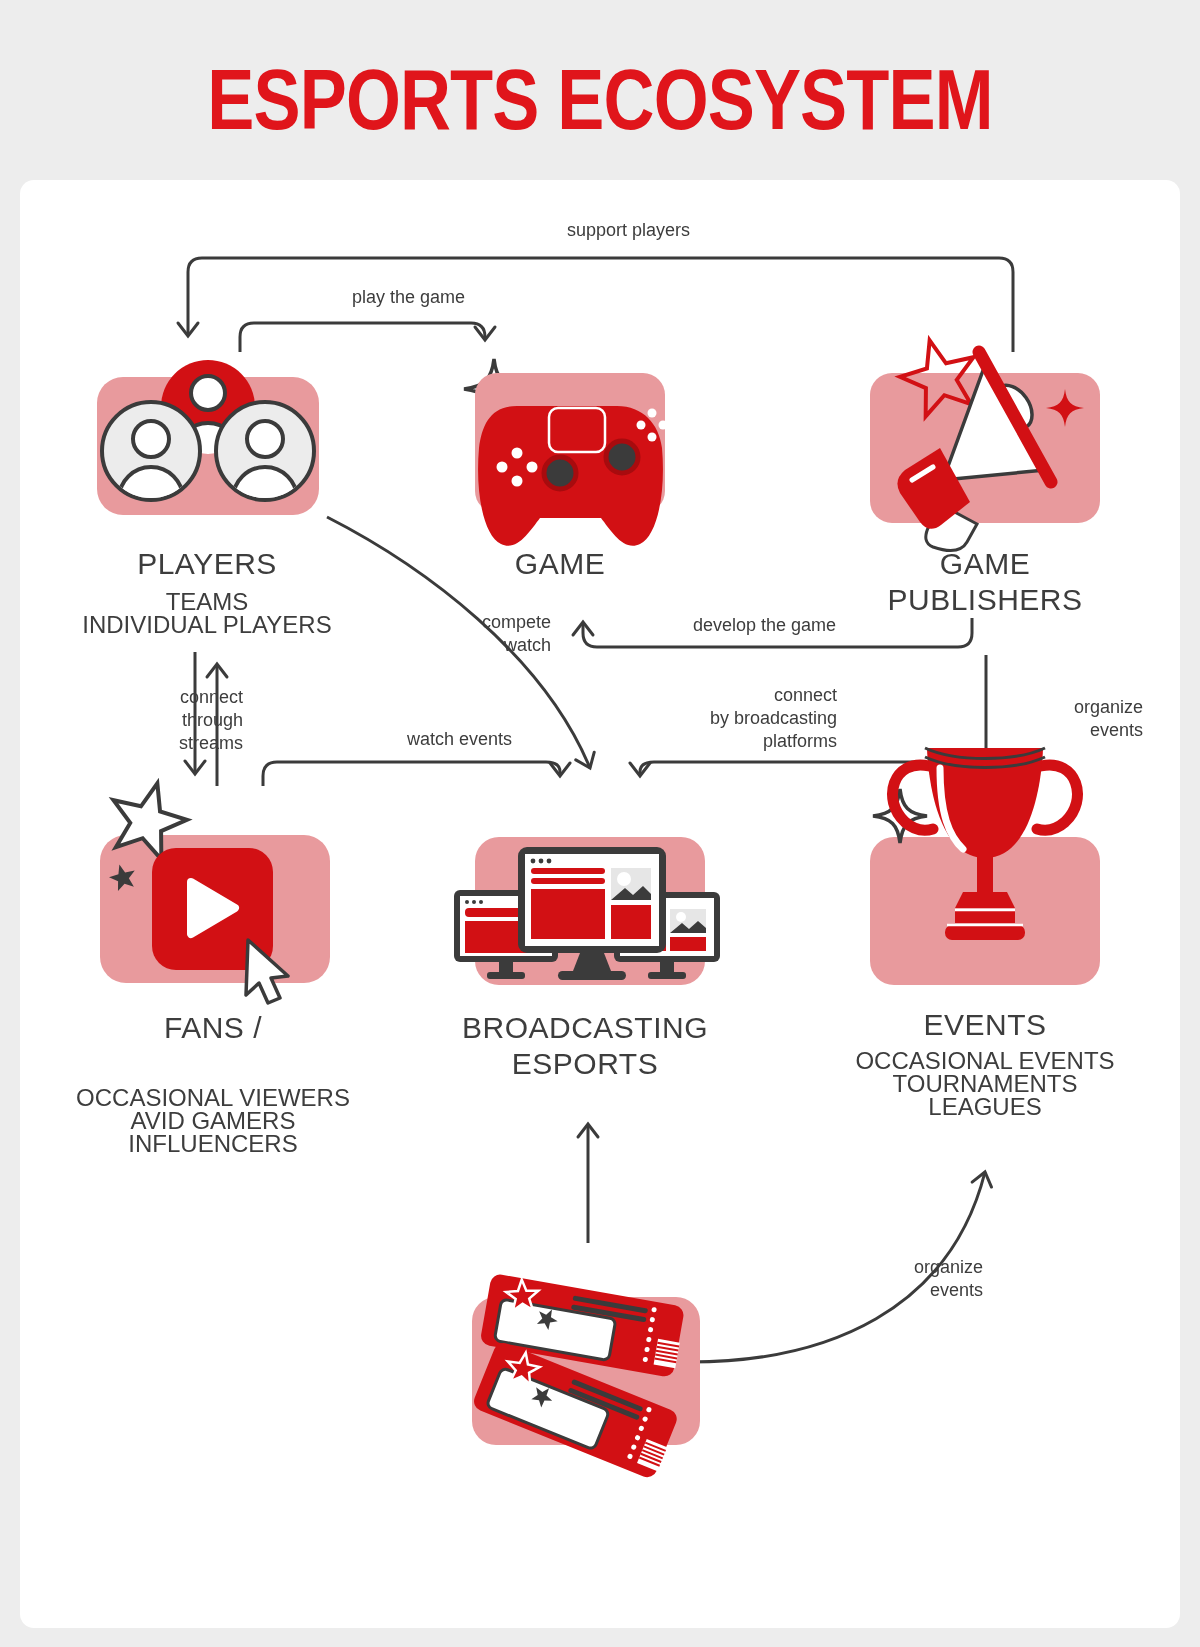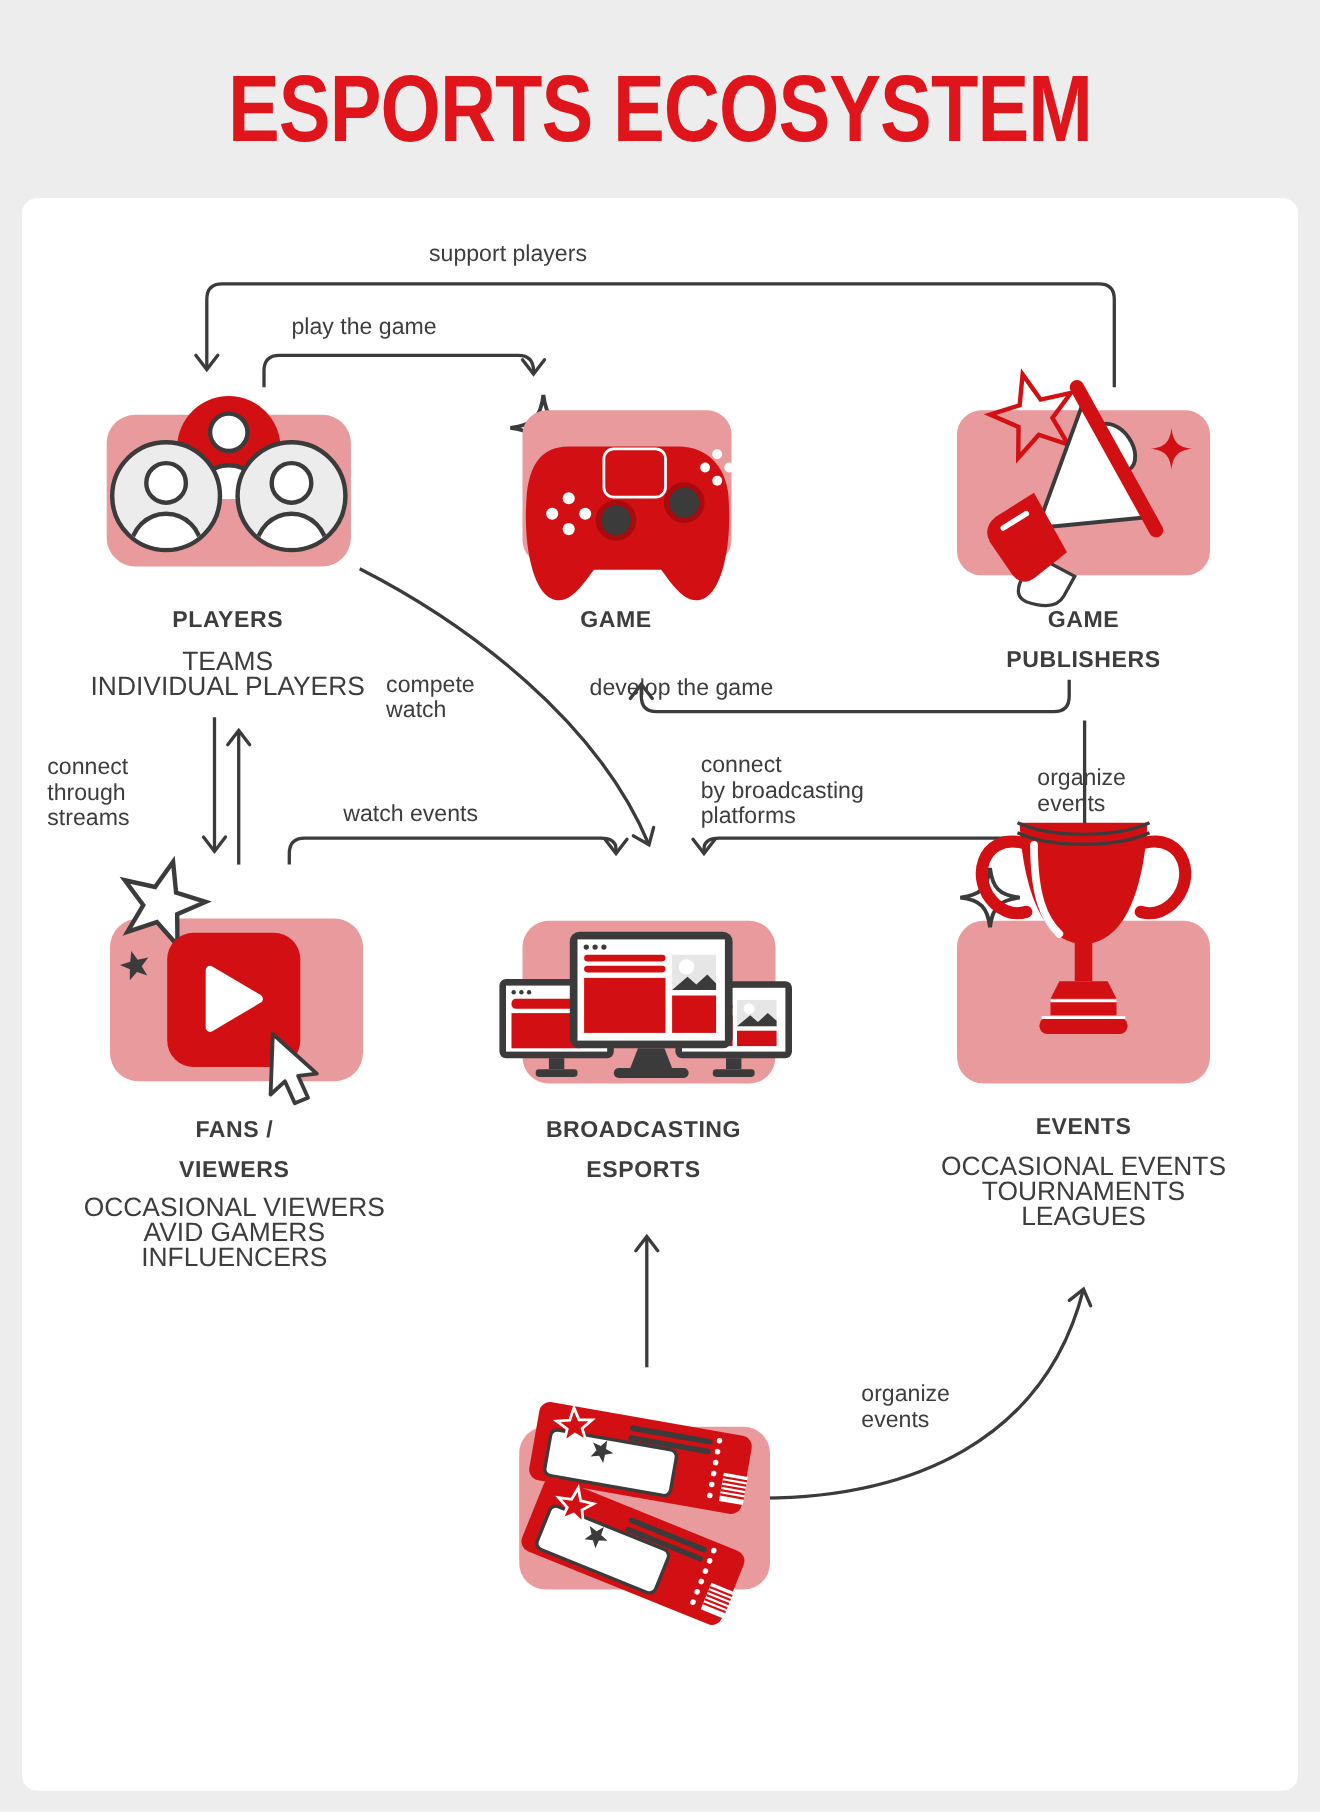--- a/index.html
+++ b/index.html
@@ -10,24 +10,24 @@
   html,body{width:1200px;height:1647px;overflow:hidden}
   body{background:var(--background);font-family:"Liberation Sans","DejaVu Sans",sans-serif;position:relative}
   .page{position:absolute;inset:0}
   .main-title{position:absolute;top:50px;left:0;width:1200px;text-align:center;
     font-size:86px;font-weight:bold;letter-spacing:-1px;color:var(--title-red);
     transform:scaleX(.82);transform-origin:50% 50%;white-space:nowrap}
   .card{position:absolute;left:20px;top:180px;width:1160px;height:1448px;background:var(--card);border-radius:14px}
   svg.abs{position:absolute;overflow:visible}
   .arrows{left:0;top:0;width:1200px;height:1647px}
   .arrows path.edge{stroke:var(--line-dark,#3b3b3b);stroke-width:3;fill:none;stroke-linejoin:round}
-  .label{position:absolute;width:200px;text-align:left;font-size:21px;line-height:23px;color:var(--text-dark)}
+  .label{position:absolute;width:200px;text-align:right;font-size:18px;line-height:23px;color:var(--text-dark)}
   .label.wide{width:300px;margin-left:-50px}
-  .node-title{position:absolute;width:300px;text-align:center;font-size:21px;line-height:36px;
-    font-weight:bold;color:var(--text-dark);letter-spacing:.5px}
+  .node-title{position:absolute;width:300px;text-align:center;font-size:30px;line-height:36px;
+    font-weight:normal;color:var(--text-dark);letter-spacing:.5px}
   .node-sub{position:absolute;width:300px;text-align:center;font-size:24px;line-height:23px;color:var(--text-dark)}
   .pink{fill:var(--box-pink)}
   .red{fill:var(--icon-red)}
 </style>
 </head>
 <body>
 
 <div class="page">
 
   <div class="main-title">ESPORTS ECOSYSTEM</div>
@@ -236,21 +236,20 @@
     <div>GAME</div>
   </div>
 
   <div class="node-title" style="left:835px;top:546px">
     <div>GAME</div>
     <div>PUBLISHERS</div>
   </div>
 
   <div class="node-title" style="left:63px;top:1010px">
     <div>FANS /</div>
-    <div>VIEWERS</div>
   </div>
   <div class="node-sub" style="left:63px;top:1086px">
     <div>OCCASIONAL VIEWERS</div>
     <div>AVID GAMERS</div>
     <div>INFLUENCERS</div>
   </div>
 
   <div class="node-title" style="left:435px;top:1010px">
     <div>BROADCASTING</div>
     <div>ESPORTS</div>

